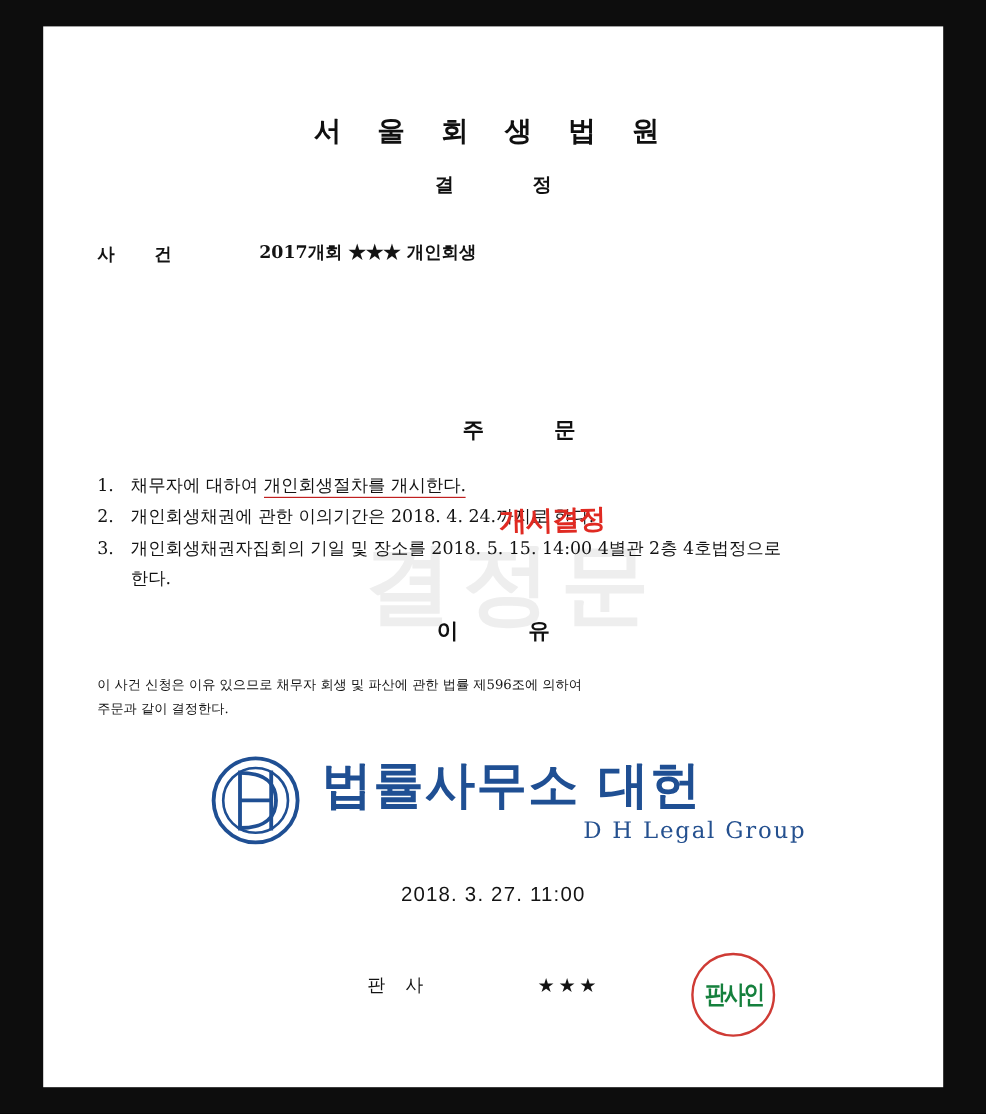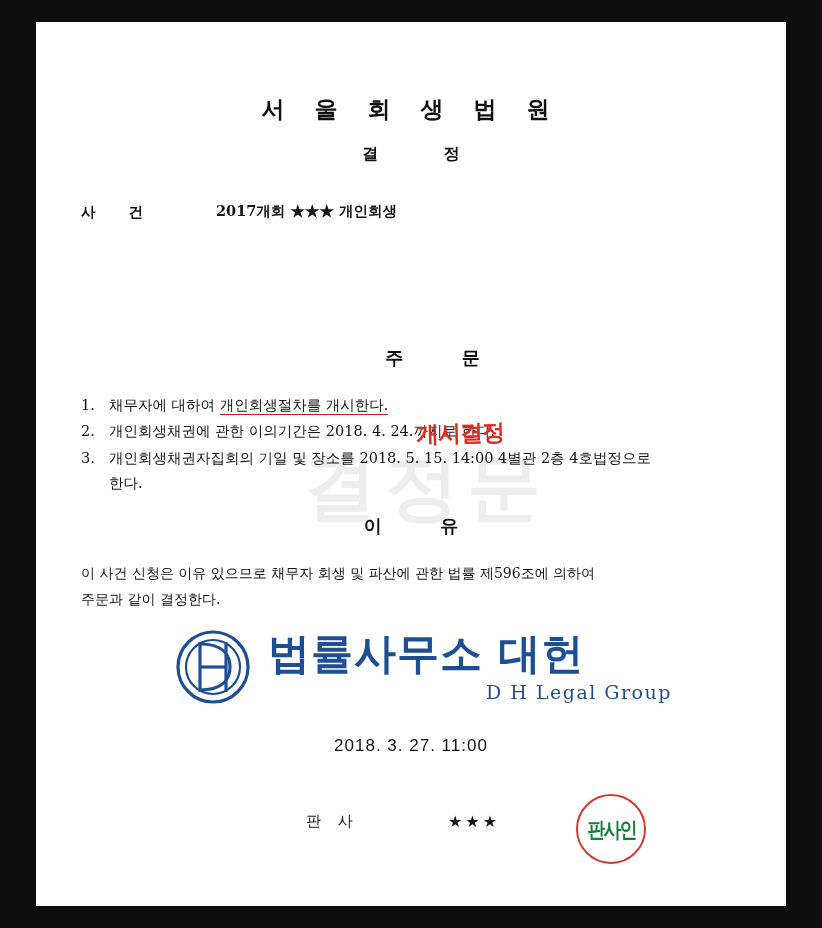--- a/index.html
+++ b/index.html
@@ -127,21 +127,21 @@
     text-align: center;
   }
 
   
   .reason-body {
     position: absolute;
     left: 45px;
     top: 515px;
     width: 660px;
     font-family: "DejaVu Serif", serif;
-    font-size: 14px;
+    font-size: 11px;
     line-height: 1.85;
     color: #131313;
   }
   .reason-body p { margin: 0; }
 
   
   .red-stamp-text {
     position: absolute;
     left: 380px;
     top: 372px;

